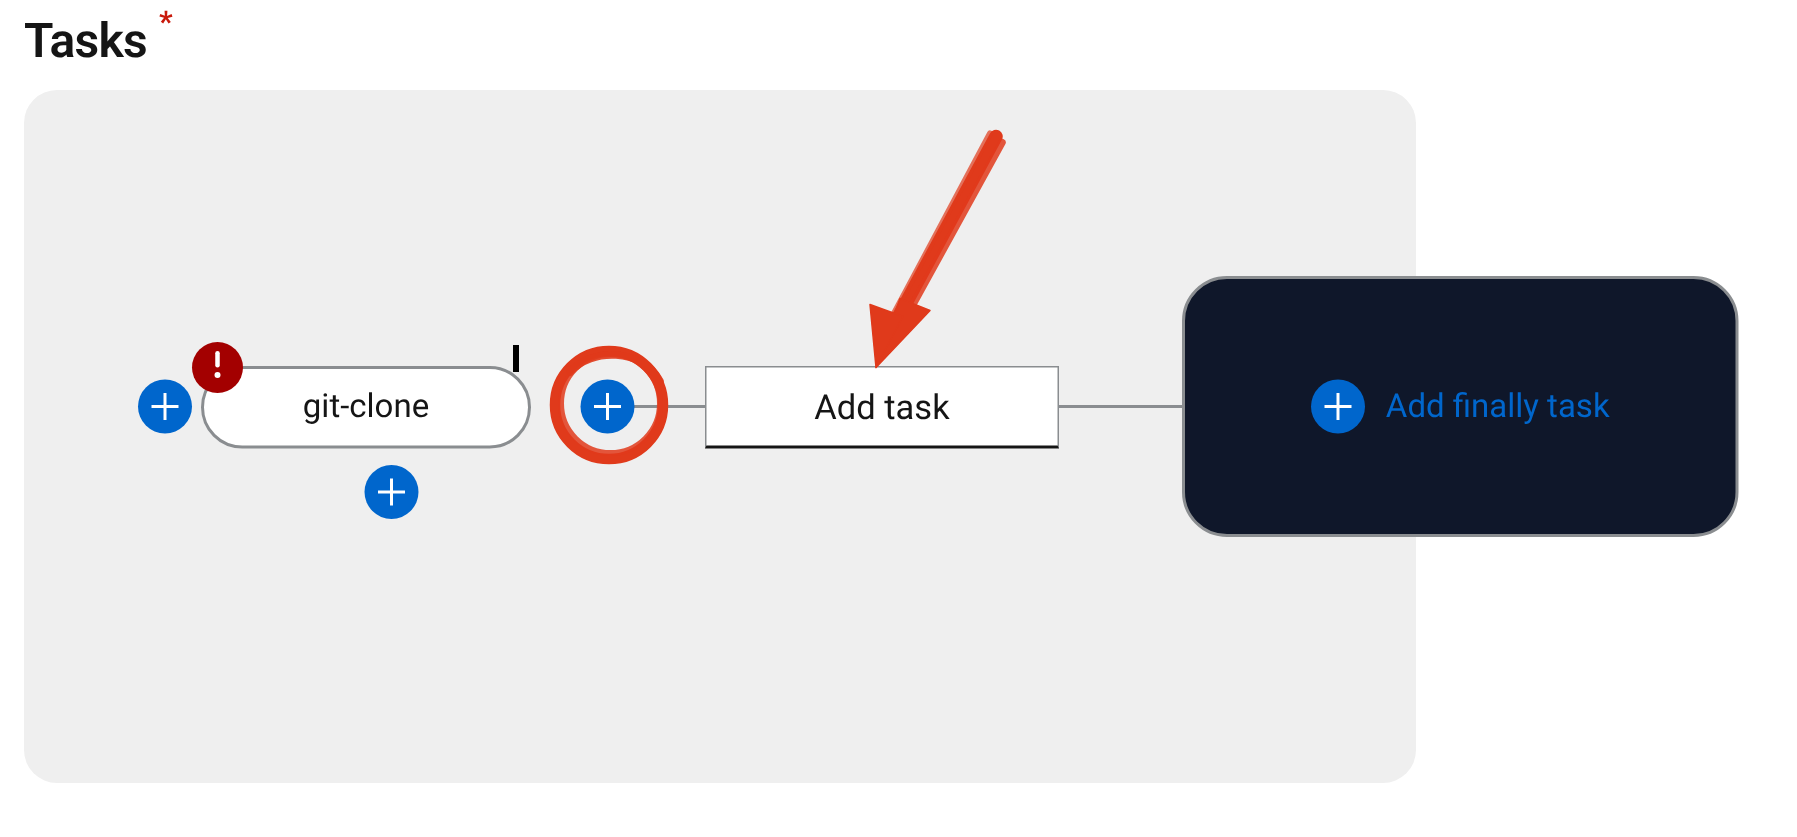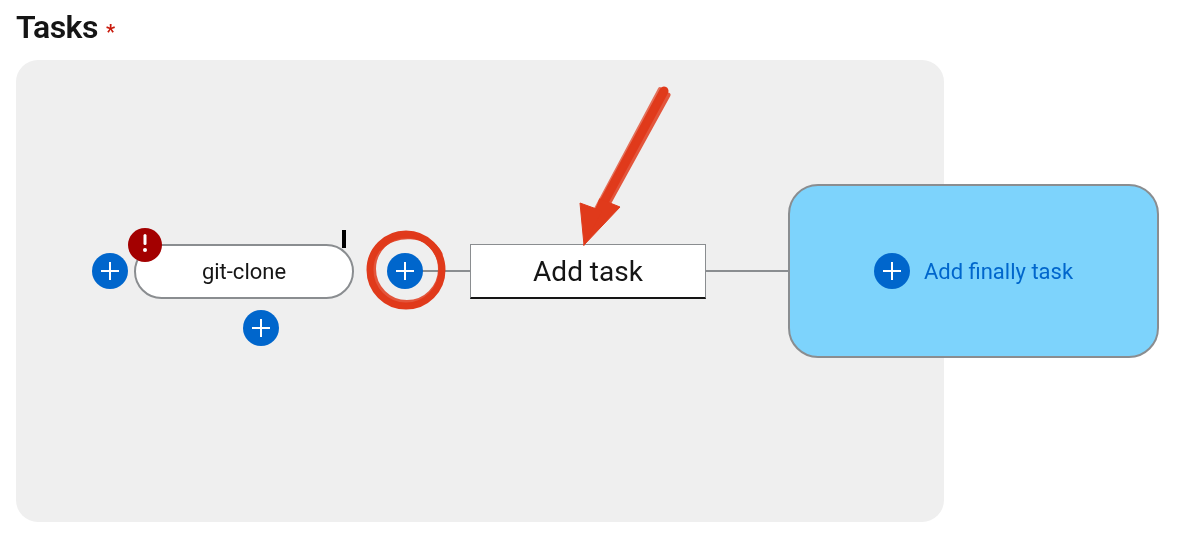--- a/index.html
+++ b/index.html
@@ -14,21 +14,21 @@
     width: 1198px;
     height: 558px;
     position: relative;
     padding: 8px 16px 16px 16px;
   }
   .section-title {
     font-size: 32px;
     font-weight: 600;
     letter-spacing: -0.5px;
     display: flex;
-    align-items: flex-end;
+    align-items: flex-start;
     gap: 8px;
     margin: 0 0 14px 0;
   }
   .required-asterisk {
     color: #c9190b;
     font-size: 20px;
     font-weight: 700;
     line-height: 1;
     position: relative;
     top: -4px;
@@ -107,29 +107,29 @@
   
   .add-task-box {
     position: absolute;
     background: #fff;
     border: 1px solid #8a8d90;
     border-bottom: 2px solid #151515;
     height: 55px;
     display: flex;
     align-items: center;
     justify-content: center;
-    font-size: 28px;
+    font-size: 23px;
     color: #151515;
     cursor: text;
   }
 
   
   .finally-box {
     position: absolute;
-    background: #7dd3fc;
+    background: #0f172a;
     border: 2px solid #8a8d90;
     border-radius: 30px;
     display: flex;
     align-items: center;
     justify-content: center;
   }
   .finally-inner {
     display: flex;
     align-items: center;
     gap: 14px;

